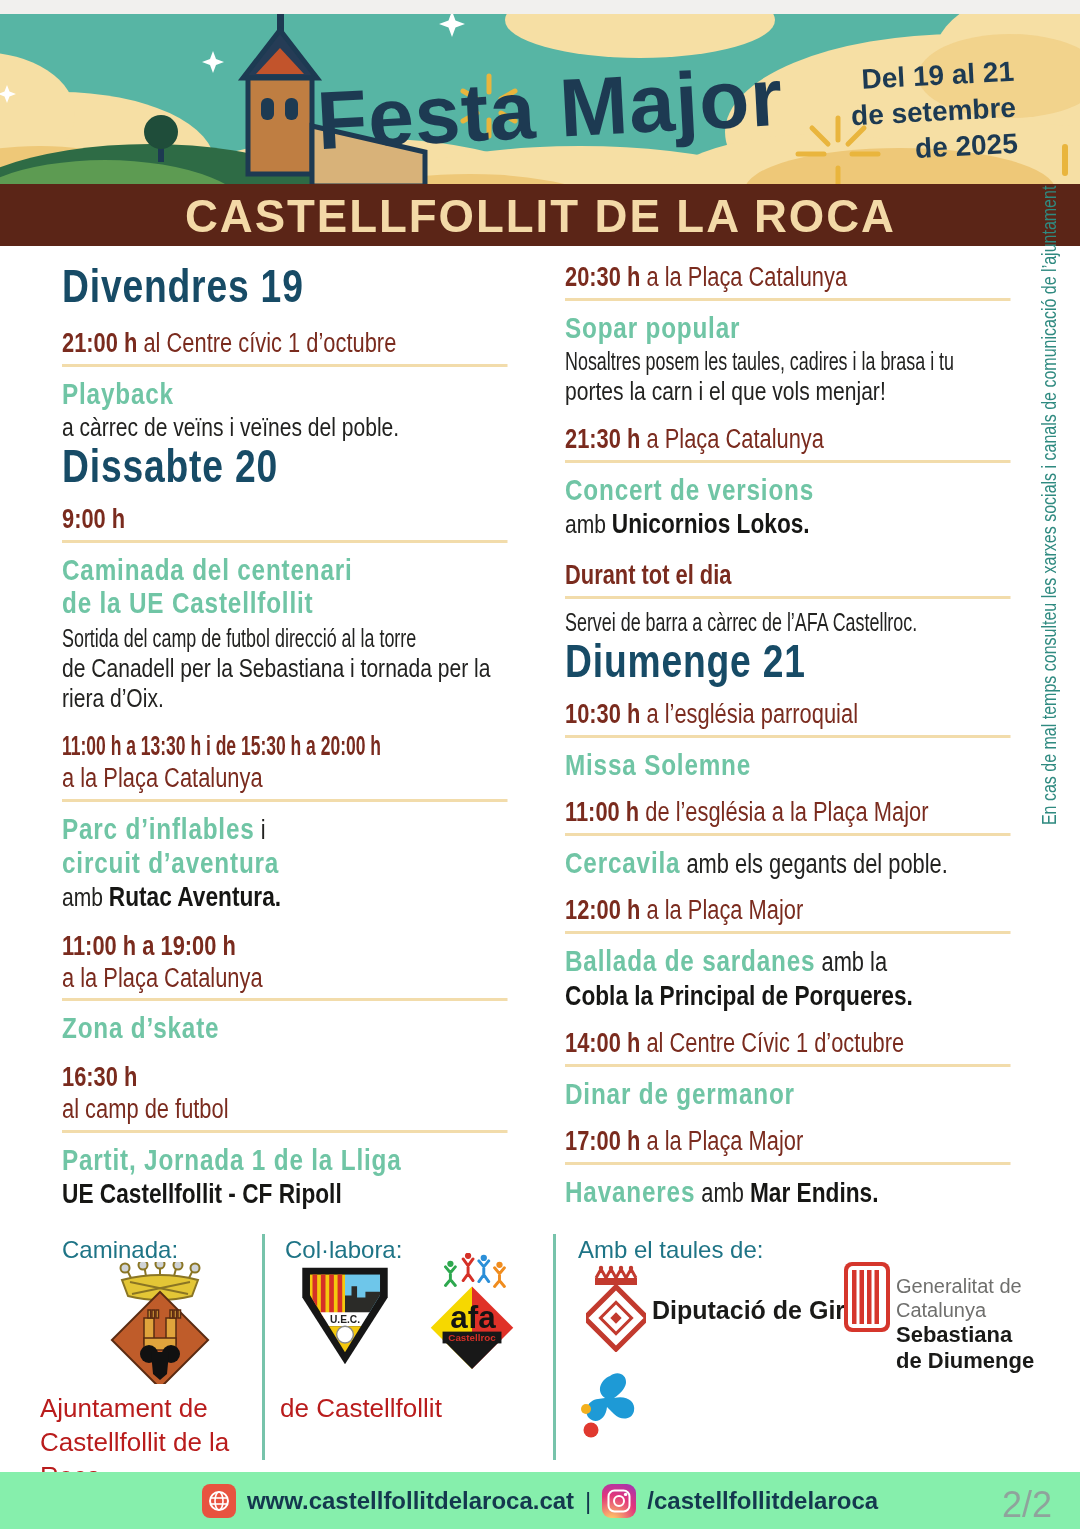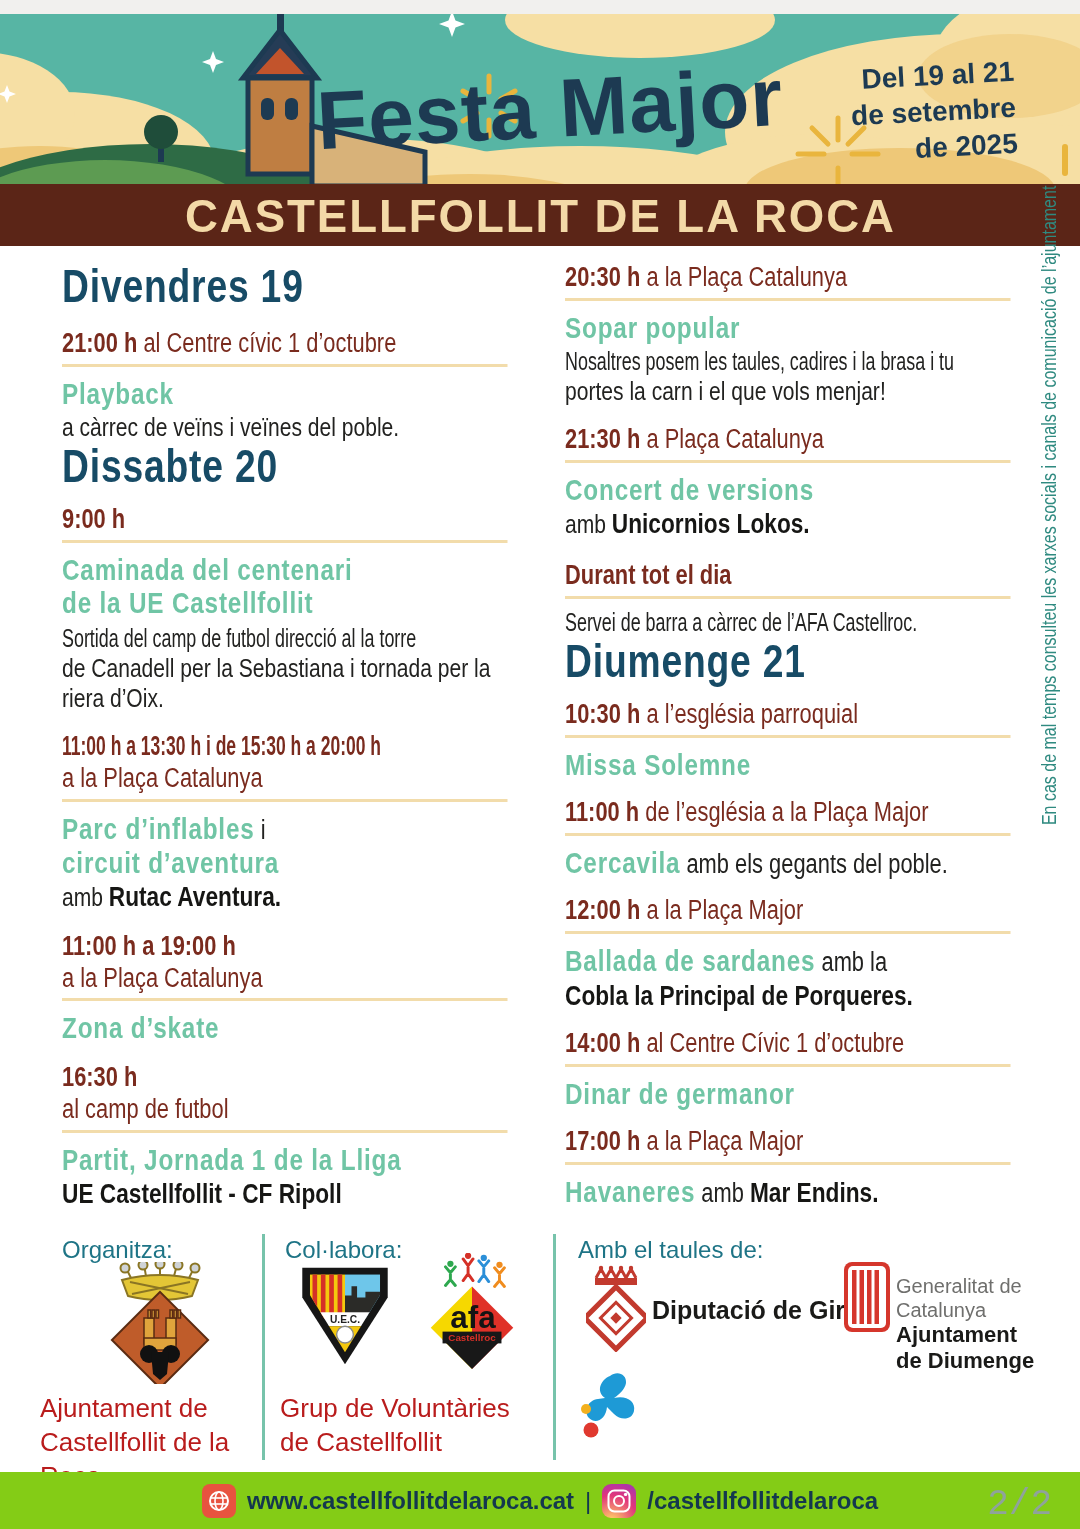--- a/index.html
+++ b/index.html
@@ -46,28 +46,28 @@
   .flabel{position:absolute;font-size:24px;color:#1e7486;}
   .fdivider{position:absolute;top:1234px;width:3px;height:226px;background:#77c3ab;}
   .fname{position:absolute;text-align:left;font-size:26px;line-height:1.3;font-weight:normal;color:#b91c1c;}
   .logo{position:absolute;}
   .dip-text{position:absolute;left:652px;top:1296px;font-size:25px;font-weight:bold;color:#1a1a18;}
   .gen-text{position:absolute;left:896px;top:1264px;font-size:20px;line-height:1.2;color:#6f6f6d;margin-top:10px;}
   .gen-text .b{font-weight:bold;color:#1a1a18;font-size:22px;}
   .caixa-text{position:absolute;left:652px;top:1380px;font-family:"Liberation Serif","DejaVu Serif",serif;
     font-size:33px;color:#111;border-bottom:3px solid #111;padding-bottom:8px;}
   
-  .bottombar{position:absolute;left:0;top:1472px;width:1080px;height:57px;background:#84cc16;
+  .bottombar{position:absolute;left:0;top:1472px;width:1080px;height:57px;background:#86efac;
     display:flex;align-items:center;justify-content:center;gap:11px;}
   .bottombar .txt{font-size:24px;font-weight:bold;color:#14384e;}
   .bottombar .sep{font-size:24px;color:#14384e;}
   .ig{width:34px;height:34px;border-radius:9px;
       background:radial-gradient(circle at 28% 110%,#fdc468 8%,#e2357b 58%,#9b36b9 100%);
       display:flex;align-items:center;justify-content:center;}
-  .pagenum{position:absolute;right:28px;top:1484px;font-size:36px;color:#8fa39c;font-family:Liberation Mono, monospace;}
+  .pagenum{position:absolute;right:28px;top:1484px;font-size:36px;color:#8fa39c;}
 </style>
 </head>
 <body>
 
 <div class="page">
 
   <div class="topstrip"></div>
 
   <div class="hero">
     <svg width="1080" height="170" viewBox="0 0 1080 170">
@@ -253,21 +253,21 @@
     </div>
     <div class="et g10">
       <span>Havaneres</span><span class="plain"> amb </span><span class="blk">Mar Endins.</span>
     </div>
   </div>
 
   <div class="side-note">
     <span>En cas de mal temps consulteu les xarxes socials i canals de comunicació de l’ajuntament</span>
   </div>
 
-  <div class="flabel" style="left:62px;top:1236px">Organitza:</div>
+  <div class="flabel" style="left:62px;top:1236px">Caminada:</div>
 
   <svg class="logo" style="left:92px;top:1262px" width="135" height="122" viewBox="0 0 135 122">
     <g stroke="#8a7524" stroke-width="2">
       <line x1="40" y1="18" x2="34" y2="6"></line>
         <line x1="54" y1="14" x2="52" y2="3"></line>
       <line x1="68" y1="13" x2="68" y2="2"></line>
         <line x1="82" y1="14" x2="85" y2="3"></line>
         <line x1="96" y1="18" x2="102" y2="6"></line>
       <circle cx="33" cy="6" r="4.5" fill="#cfd3d6"></circle>
         <circle cx="51" cy="3" r="4.5" fill="#cfd3d6"></circle>
@@ -346,21 +346,20 @@
       <circle cx="83" cy="12" r="3.2" fill="#f08c1e"></circle>
     <polygon points="55,34 13,76 55,118" fill="#f6d800"></polygon>
     <polygon points="55,34 97,76 55,118" fill="#e03128"></polygon>
     <polygon points="25,88 85,88 55,118" fill="#181818"></polygon>
     <rect x="25" y="80" width="60" height="12" fill="#181818" transform="skewX(0)"></rect>
     <text x="56" y="76" text-anchor="middle" font-size="32" font-weight="bold" fill="#141414" font-family="Liberation Sans, sans-serif">afa</text>
     <text x="55" y="90" text-anchor="middle" font-size="10" font-weight="bold" fill="#d53027" font-family="Liberation Sans, sans-serif">Castellroc</text>
   </svg>
 
   <div class="fname" style="left:280px;top:1392px;width:255px">
-    <div>Grup de Voluntàries</div>
     <div>de Castellfollit</div>
   </div>
 
   <div class="fdivider" style="left:553px"></div>
 
   <div class="flabel" style="left:578px;top:1236px">Amb el taules de:</div>
 
   <svg class="logo" style="left:586px;top:1262px" width="60" height="90" viewBox="0 0 60 90">
     <path d="M10,16 l5,-9 5,9 5,-9 5,9 5,-9 5,9 5,-9 5,9" stroke="#c23a2e" stroke-width="3" fill="none"></path>
     <circle cx="15" cy="6" r="2.2" fill="#c23a2e"></circle>
@@ -379,21 +378,21 @@
   <svg class="logo" style="left:844px;top:1262px" width="46" height="70" viewBox="0 0 46 70">
     <rect x="0" y="0" width="46" height="70" rx="8" fill="#d5362c"></rect>
     <rect x="4" y="4" width="38" height="62" rx="5" fill="#ffffff"></rect>
     <rect x="8" y="8" width="4.5" height="54" fill="#d5362c"></rect>
       <rect x="15.5" y="8" width="4.5" height="54" fill="#d5362c"></rect>
     <rect x="23" y="8" width="4.5" height="54" fill="#d5362c"></rect>
       <rect x="30.5" y="8" width="4.5" height="54" fill="#d5362c"></rect>
   </svg>
   <div class="gen-text">
     <div>Generalitat de Catalunya</div>
-    <div class="b">Ajuntament</div>
+    <div class="b">Sebastiana</div>
     <div class="b">de Diumenge</div>
   </div>
 
   <svg class="logo" style="left:580px;top:1368px" width="64" height="70" viewBox="0 0 64 70">
     <path d="M30,8 C37,2 47,6 46,15 C45,21 40,26 34,30 C46,27 56,33 54,43 C52,52 41,53 34,46 L27,39 C26,51 16,57 9,50 C3,43 8,32 18,31 L25,30 C16,24 20,12 30,8 Z" fill="#1e9ad6"></path>
     <circle cx="11" cy="62" r="7.5" fill="#e0392f"></circle>
     <circle cx="6" cy="41" r="5" fill="#f2b01e"></circle>
   </svg>
 
   <div class="bottombar">

